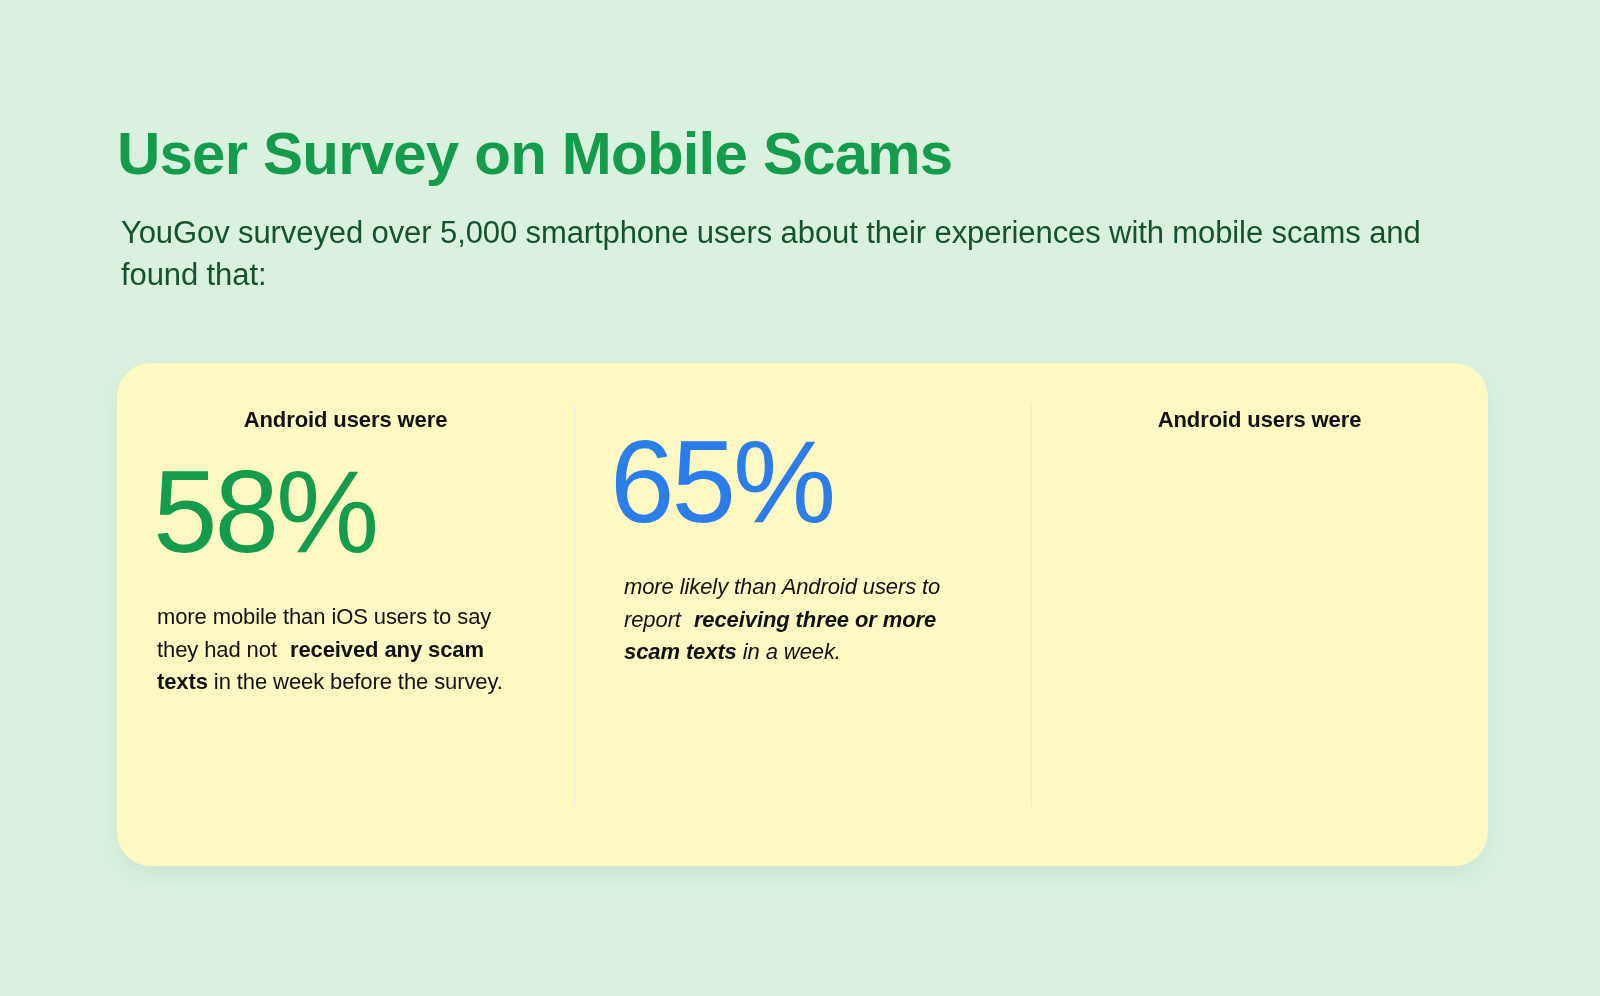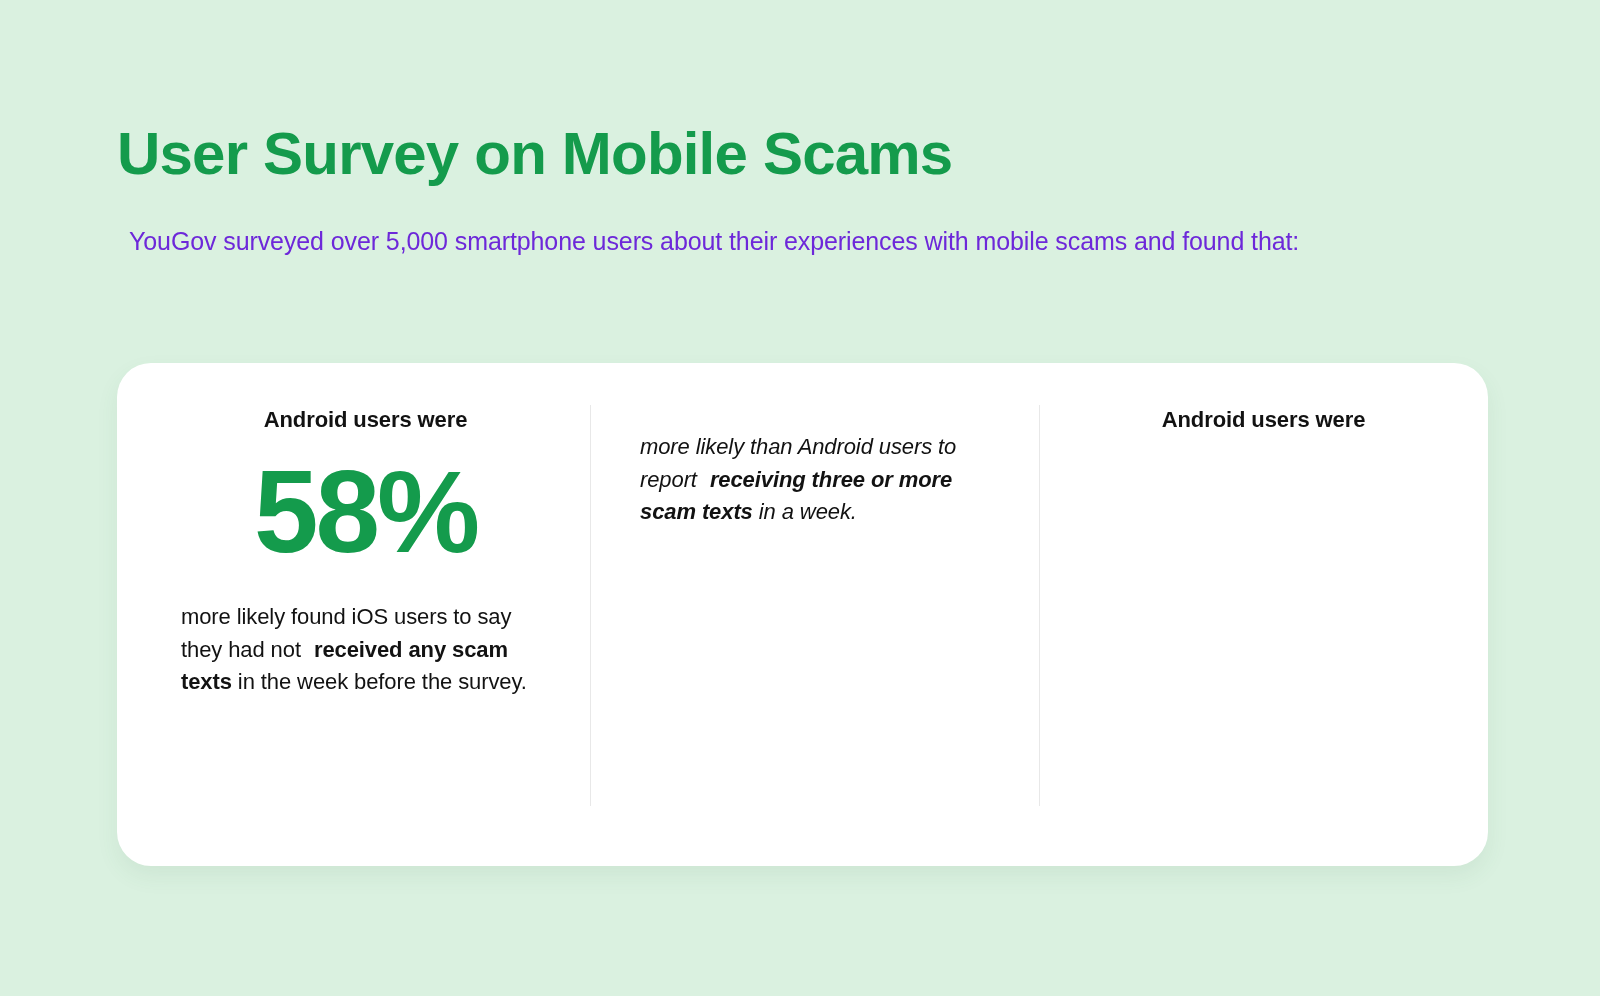--- a/index.html
+++ b/index.html
@@ -31,42 +31,41 @@
   .page-title {
     margin: 0;
     font-size: 60px;
     line-height: 72px;
     font-weight: 700;
     letter-spacing: -0.8px;
     color: #149b4c;
   }
 
   .page-subtitle {
-    margin: 12px;
+    margin: 4px;
     padding-top: 18px;
-    font-size: 25px;
+    font-size: 31px;
     line-height: 42px;
     font-weight: 400;
-    color: #6d28d9;
+    color: #14532d;
     max-width: 1345px;
     letter-spacing: -0.1px;
   }
 
   .card {
     position: absolute;
     left: 117px;
     top: 363px;
     width: 1371px;
     height: 503px;
-    background: #ffffff;
+    background: #fef9c3;
     border-radius: 34px;
     box-shadow: 0 10px 22px rgba(60, 110, 80, 0.08);
     display: flex;
     box-sizing: border-box;
-    padding-left: 24px;
   }
 
   .stat-col {
     flex: 1 1 0;
     position: relative;
     padding: 42px 36px 0 36px;
     box-sizing: border-box;
   }
 
   .stat-col + .stat-col::before {
@@ -84,24 +83,24 @@
     text-align: center;
     font-size: 22px;
     line-height: 30px;
     font-weight: 700;
     color: #121212;
     letter-spacing: -0.1px;
   }
 
   .stat-figure {
     margin: 0;
-    text-align: center;
+    text-align: left;
     font-size: 116px;
     line-height: 126px;
-    font-weight: 700;
+    font-weight: 400;
     letter-spacing: -3px;
     padding-top: 14px;
   }
 
   .stat-figure.green { color: #149b4c; }
   .stat-figure.blue  { color: #2b7de9; }
 
   .stat-body {
     margin: 0;
     padding-top: 26px;
@@ -127,24 +126,25 @@
   <div class="header">
     <h1 class="page-title">User Survey on Mobile Scams</h1>
     <p class="page-subtitle">YouGov surveyed over 5,000 smartphone users about their experiences with mobile scams and found that:</p>
   </div>
 
   <div class="card">
 
     <div class="stat-col col-1">
       <p class="stat-heading">Android users were</p>
       <p class="stat-figure green">58%</p>
-      <p class="stat-body"><span>more likely found iOS users to say they had not </span><b>received any scam texts</b><span> in the week before the survey.</span></p>
+      <p class="stat-body"><span>more mobile than iOS users to say they had not </span><b>received any scam texts</b><span> in the week before the survey.</span></p>
     </div>
 
     <div class="stat-col col-2">
+      <p class="stat-figure blue">65%</p>
       <p class="stat-body"><span>more likely than Android users to report </span><b>receiving three or more scam texts</b><span> in a week.</span></p>
     </div>
 
     <div class="stat-col col-3">
       <p class="stat-heading">Android users were</p>
     </div>
 
   </div>
 </div>
 

